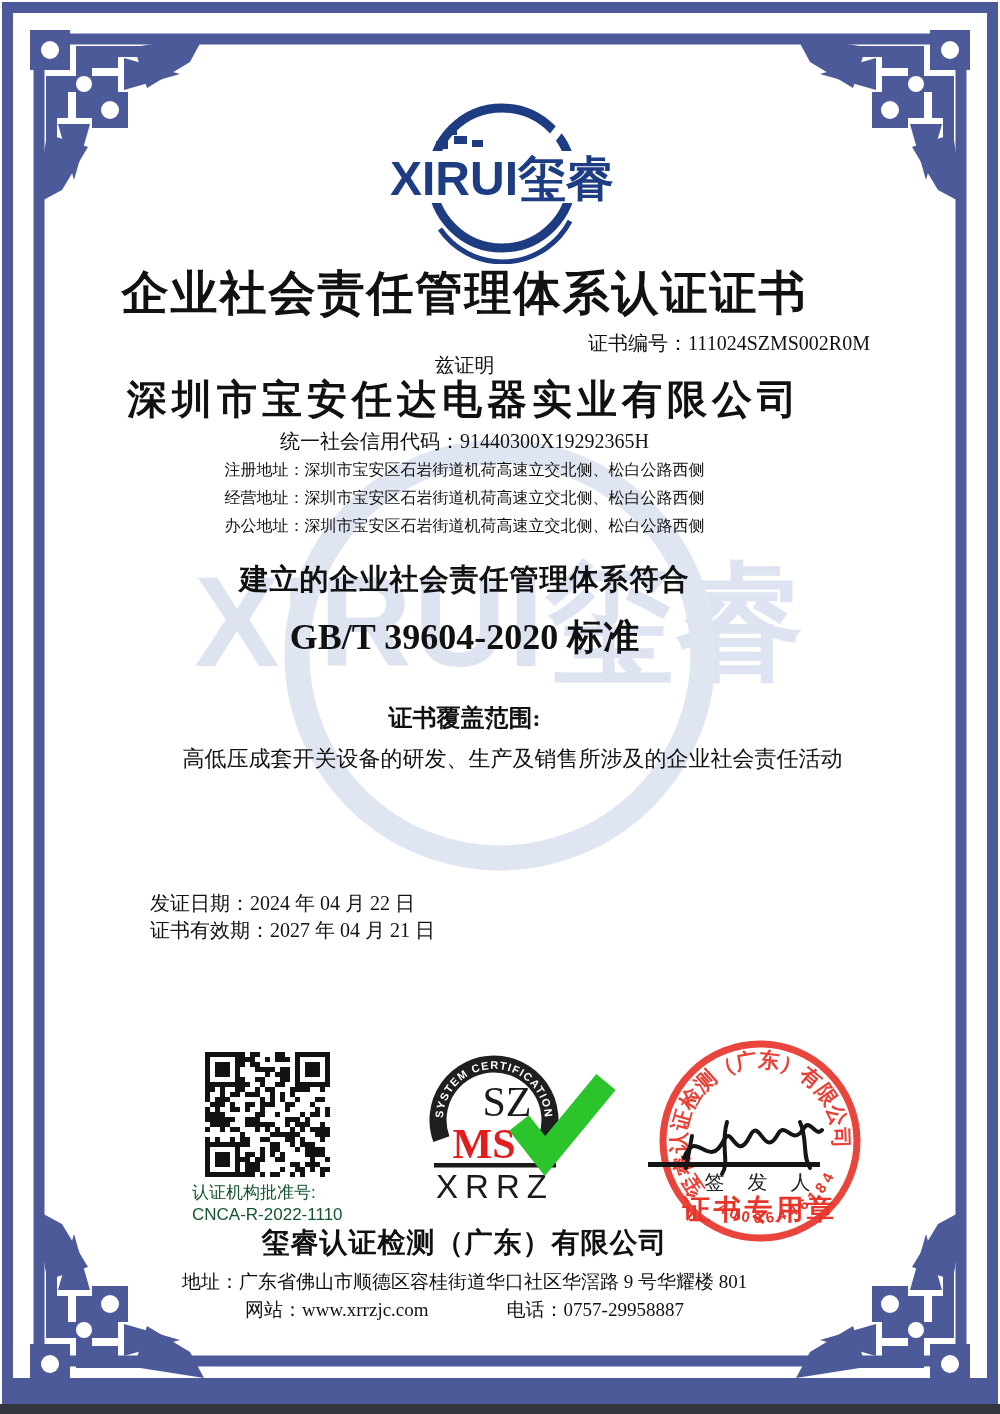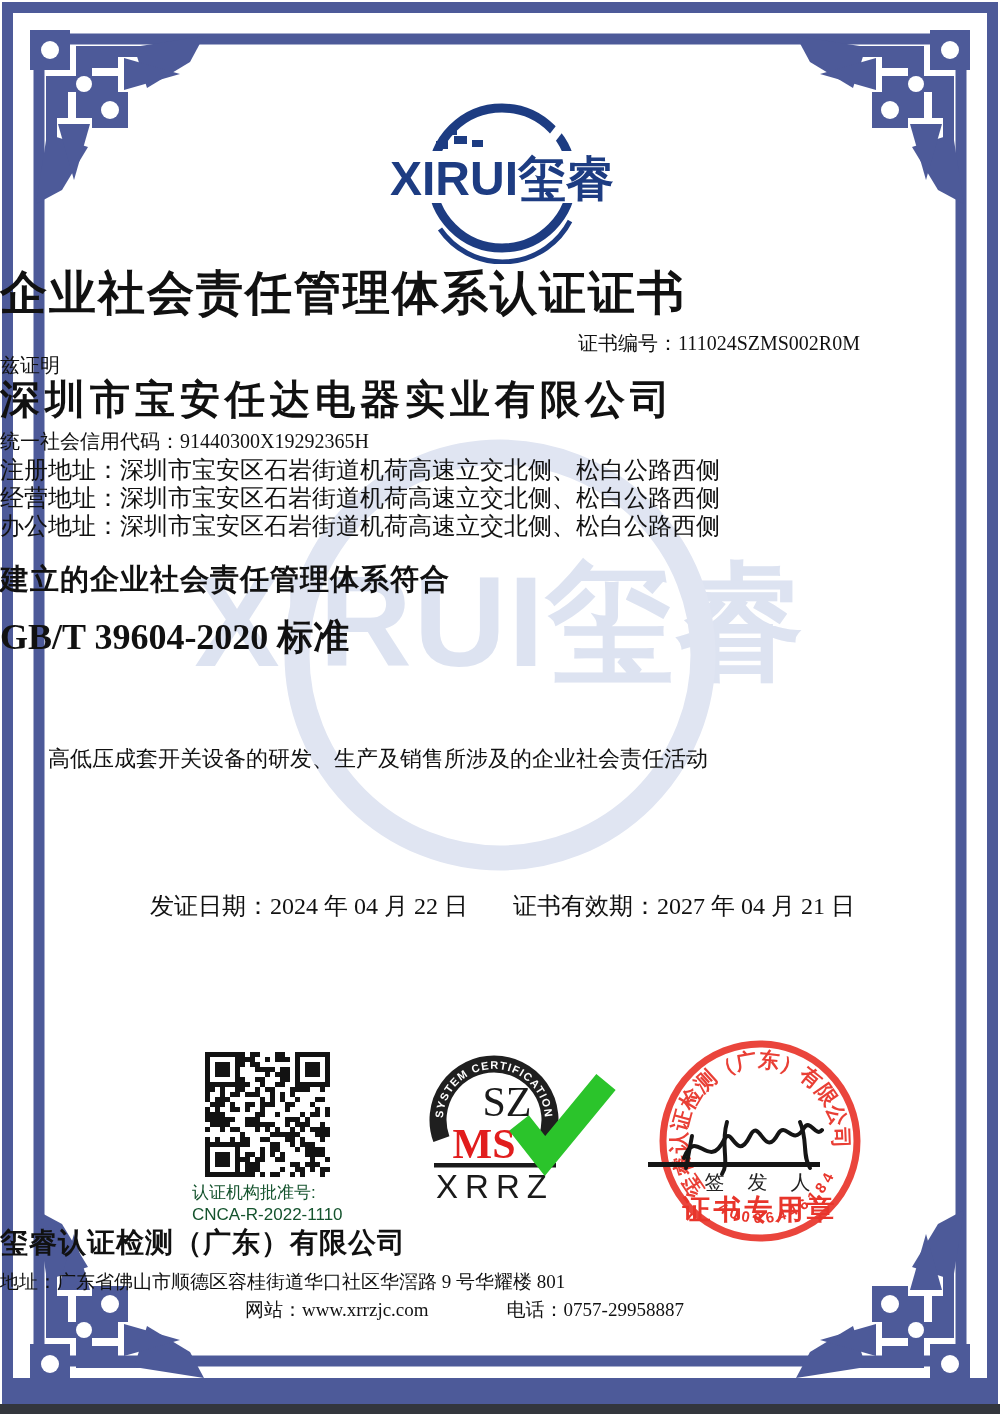--- a/index.html
+++ b/index.html
@@ -1,43 +1,43 @@
 <!DOCTYPE html>
 <html><head>
 <meta charset="utf-8">
 <style>
   html,body{margin:0;padding:0;background:#777;}
   .page{
     position:relative;width:1000px;height:1414px;background:#ffffff;
     overflow:hidden;font-family:"Liberation Serif",serif;color:#111;
   }
   .abs{position:absolute;}
-  .ctr{left:0;width:929px;}
+  .ctr{left:0;width:929px;text-align:center;}
   
   .wm{z-index:0;}
   .wm-text{
     top:537px;left:0;width:1000px;text-align:center;
     font-family:"Liberation Sans",sans-serif;font-weight:bold;
     font-size:128px;letter-spacing:2px;color:#dde3f1;white-space:nowrap;
   }
   
   .content{z-index:2;}
   .logo{left:340px;top:96px;z-index:2;}
   .title{top:262px;font-size:47px;font-weight:bold;letter-spacing:2px;z-index:2;}
-  .certno{top:330px;right:140px;font-size:20px;z-index:2;}
+  .certno{top:330px;right:130px;font-size:20px;z-index:2;}
   .certify{top:352px;font-size:20px;z-index:2;}
   .company{top:372px;font-size:40px;font-weight:bold;letter-spacing:5px;z-index:2;}
   .credit{top:428px;font-size:20px;z-index:2;}
-  .addr{top:456px;font-size:24px;line-height:28px;z-index:2;}
+  .addr{top:456px;font-size:16px;line-height:28px;z-index:2;}
   .conf1{top:560px;font-size:29px;font-weight:bold;letter-spacing:1px;z-index:2;}
   .conf2{top:613px;font-size:36px;font-weight:bold;z-index:2;}
   .scopeh{top:702px;font-size:24px;font-weight:bold;z-index:2;}
   .scopet{top:744px;font-size:22px;z-index:2;padding-left:48px;}
   .dates{top:890px;left:150px;right:145px;display:flex;justify-content:space-between;
-         font-size:24px;z-index:2;}
+         font-size:20px;z-index:2;flex-direction:column;}
   .terms{top:922px;left:148px;right:148px;font-size:19px;line-height:33px;
          text-align:justify;z-index:2;}
   .qr{left:205px;top:1052px;z-index:2;}
   .qrlabel{left:192px;top:1182px;font-family:"Liberation Sans",sans-serif;
            font-size:17px;line-height:22px;color:#14532d;z-index:2;}
   .mark{left:412px;top:1046px;z-index:3;}
   .seal{left:632px;top:1026px;z-index:5;}
   .issuer{top:1224px;font-size:28px;font-weight:bold;letter-spacing:1px;z-index:2;}
   .faddr{top:1269px;font-size:19px;z-index:2;}
   .fsite{top:1297px;font-size:19px;z-index:2;display:flex;justify-content:center;gap:78px;}
@@ -125,20 +125,21 @@
       <span>经营地址：</span><span>深圳市宝安区石岩街道机荷高速立交北侧、松白公路西侧</span>
     </div>
     <div>
       <span>办公地址：</span><span>深圳市宝安区石岩街道机荷高速立交北侧、松白公路西侧</span>
     </div>
   </div>
 
   <div class="abs ctr content conf1">建立的企业社会责任管理体系符合</div>
   <div class="abs ctr content conf2">GB/T 39604-2020 标准</div>
 
+  <div class="abs ctr content scopeh">证书覆盖范围:</div>
   <div class="abs ctr content scopet">高低压成套开关设备的研发、生产及销售所涉及的企业社会责任活动</div>
 
   <div class="abs content dates">
     <span>
       <span>发证日期：</span><span>2024 年 04 月 22 日</span>
     </span>
     <span>
       <span>证书有效期：</span><span>2027 年 04 月 21 日</span>
     </span>
   </div>

